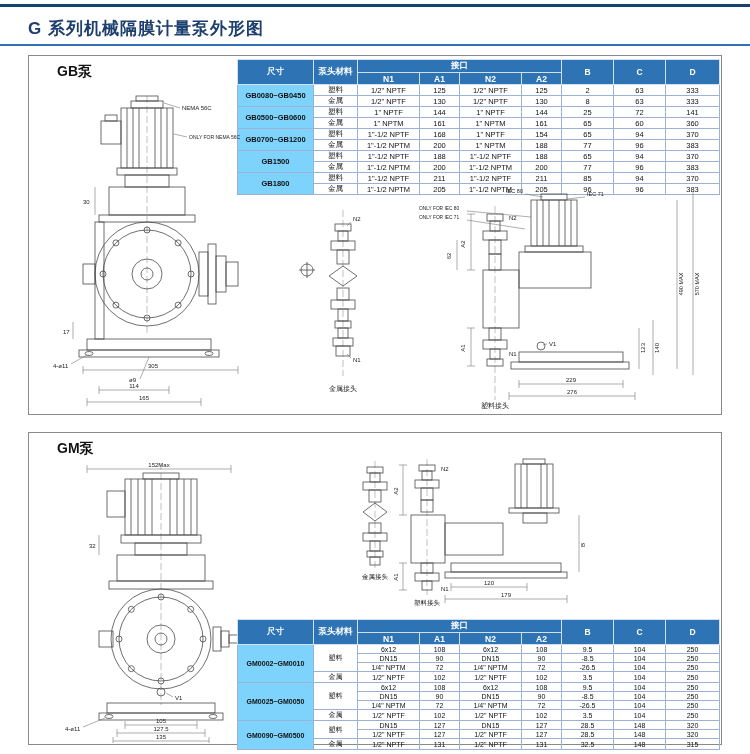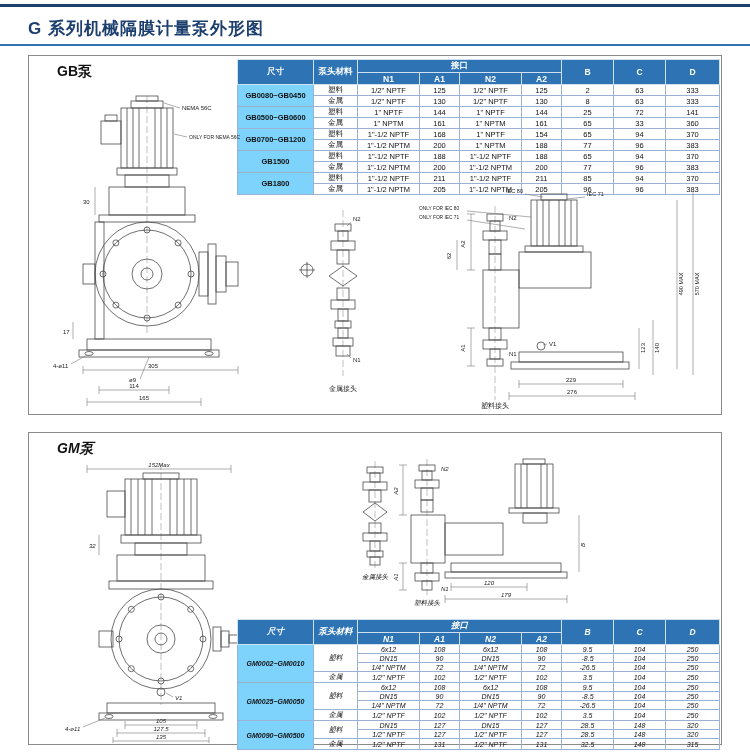--- a/index.html
+++ b/index.html
@@ -2,21 +2,21 @@
 <html><head>
 <meta charset="utf-8">
 <style>
   * { margin:0; padding:0; box-sizing:border-box; }
   html,body { width:750px; height:754px; background:#fff; font-family:"Liberation Sans",sans-serif; color:#000; overflow:hidden; position:relative; }
   .toprule { position:absolute; left:0; top:4px; width:750px; height:3px; background:#1d3f6e; }
   .title { position:absolute; left:28px; top:17px; font-size:17px; font-weight:bold; color:#1d3f6e; letter-spacing:1px; }
   .underrule { position:absolute; left:0; top:44px; width:750px; height:2px; background:#2e74b5; }
   .panel { position:absolute; left:28px; width:694px; border:1px solid #8a8a8a; background:#fff; }
   #gb-panel { top:55px; height:360px; }
-  #gm-panel { top:432px; height:313px;font-style:italic; }
+  #gm-panel { top:432px; height:313px; }
   .panel-label { position:absolute; left:28px; top:7px; font-size:14px; font-weight:bold; color:#111; }
   table.dim { position:absolute; border-collapse:collapse; table-layout:fixed; width:482px; left:208px; }
   table.dim th, table.dim td { border:1px solid #9ab3d5; text-align:center; vertical-align:middle; overflow:hidden; white-space:nowrap; padding:0; }
   table.dim th { background:#2e74b5; color:#fff; font-size:8.5px; font-weight:bold; border-color:#cfe0f0; }
   table.dim td { font-size:7.5px; color:#111; }
   td.size { background:#7dd3fc; color:#fff; font-weight:bold; font-size:7px; border-color:#cfe0f0; }
   #gb-table { top:3px; }
   #gm-table { top:186px; }
   tr.h1 { height:13px; } tr.h2 { height:12px; }
   #gb-table tbody tr { height:10px; }
@@ -104,21 +104,21 @@
         <td>72</td>
         <td>141</td>
       </tr>
       <tr>
         <td>金属</td>
         <td>1" NPTM</td>
         <td>161</td>
         <td>1" NPTM</td>
         <td>161</td>
         <td>65</td>
-        <td>33</td>
+        <td>60</td>
         <td>360</td>
       </tr>
       <tr>
         <td class="size" rowspan="2">GB0700~GB1200</td>
         <td>塑料</td>
         <td>1"-1/2 NPTF</td>
         <td>168</td>
         <td>1" NPTF</td>
         <td>154</td>
         <td>65</td>

